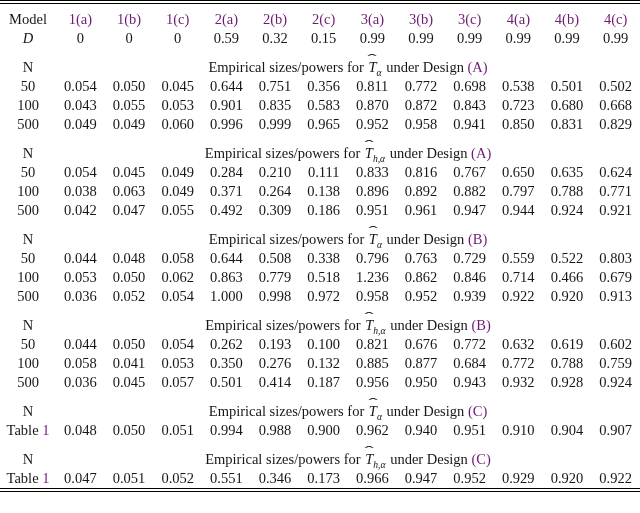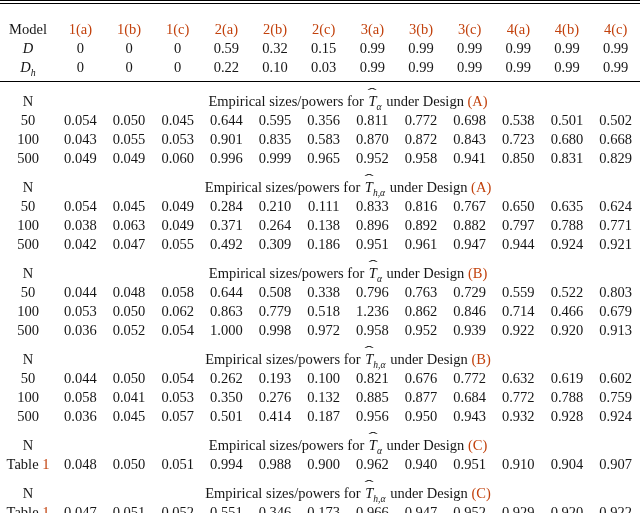--- a/index.html
+++ b/index.html
@@ -15,24 +15,24 @@
     border-top:4px double #000000;
     border-bottom:4px double #000000;
   }
   col.first { width:56px; }
   col.datac { width:48.6px; }
   th, td {
     padding:0; margin:0; text-align:center; vertical-align:bottom;
     font-size:14.5px; line-height:19px; font-weight:normal;
     white-space:nowrap; overflow:visible;
   }
-  tr.header-row th { padding-top:16px; }
+  tr.header-row th { padding-top:6px; }
   tr.param-row-last td { padding-bottom:4px; border-bottom:1px solid #000000; }
   td.section-gap { padding-top:10px; }
-  .blue { color:#c2410c; }
+  .blue { color:#701a75; }
   .var { font-style:italic; }
   sub.vsub { font-size:0.68em; font-style:italic; line-height:0; }
   
   .stat { position:relative; display:inline-block; padding:0 1px; }
   .stat .base { font-style:italic; }
   .stat .hat {
     position:absolute; top:-6px; left:0px; width:0.78em; text-align:center;
     transform:scaleX(2.1); transform-origin:50% 50%;
     font-size:0.9em; line-height:1; font-style:normal;
   }
@@ -83,48 +83,33 @@
           <td>0.59</td>
           <td>0.32</td>
           <td>0.15</td>
           <td>0.99</td>
           <td>0.99</td>
           <td>0.99</td>
           <td>0.99</td>
           <td>0.99</td>
           <td>0.99</td>
         </tr>
-        <tr class="param-row-last">
-          <td><span class="var">D</span><sub class="vsub">h</sub></td>
-          <td>0</td>
-          <td>0</td>
-          <td>0</td>
-          <td>0.22</td>
-          <td>0.10</td>
-          <td>0.03</td>
-          <td>0.99</td>
-          <td>0.99</td>
-          <td>0.99</td>
-          <td>0.99</td>
-          <td>0.99</td>
-          <td>0.99</td>
-        </tr>
       </thead>
     <tbody>
         <tr>
           <td class="section-gap">N</td>
           <td class="title-cell section-gap" colspan="12"><span>Empirical sizes/powers for </span><span class="stat"><span class="hat">ˆ</span><span class="base">T</span><sub class="vsub">α</sub></span><span> under Design </span><span class="blue">(A)</span></td>
         </tr>
         <tr>
           <td><span>50</span></td>
           <td>0.054</td>
           <td>0.050</td>
           <td>0.045</td>
           <td>0.644</td>
-          <td>0.595</td>
+          <td>0.751</td>
           <td>0.356</td>
           <td>0.811</td>
           <td>0.772</td>
           <td>0.698</td>
           <td>0.538</td>
           <td>0.501</td>
           <td>0.502</td>
         </tr>
         <tr>
           <td><span>100</span></td>

